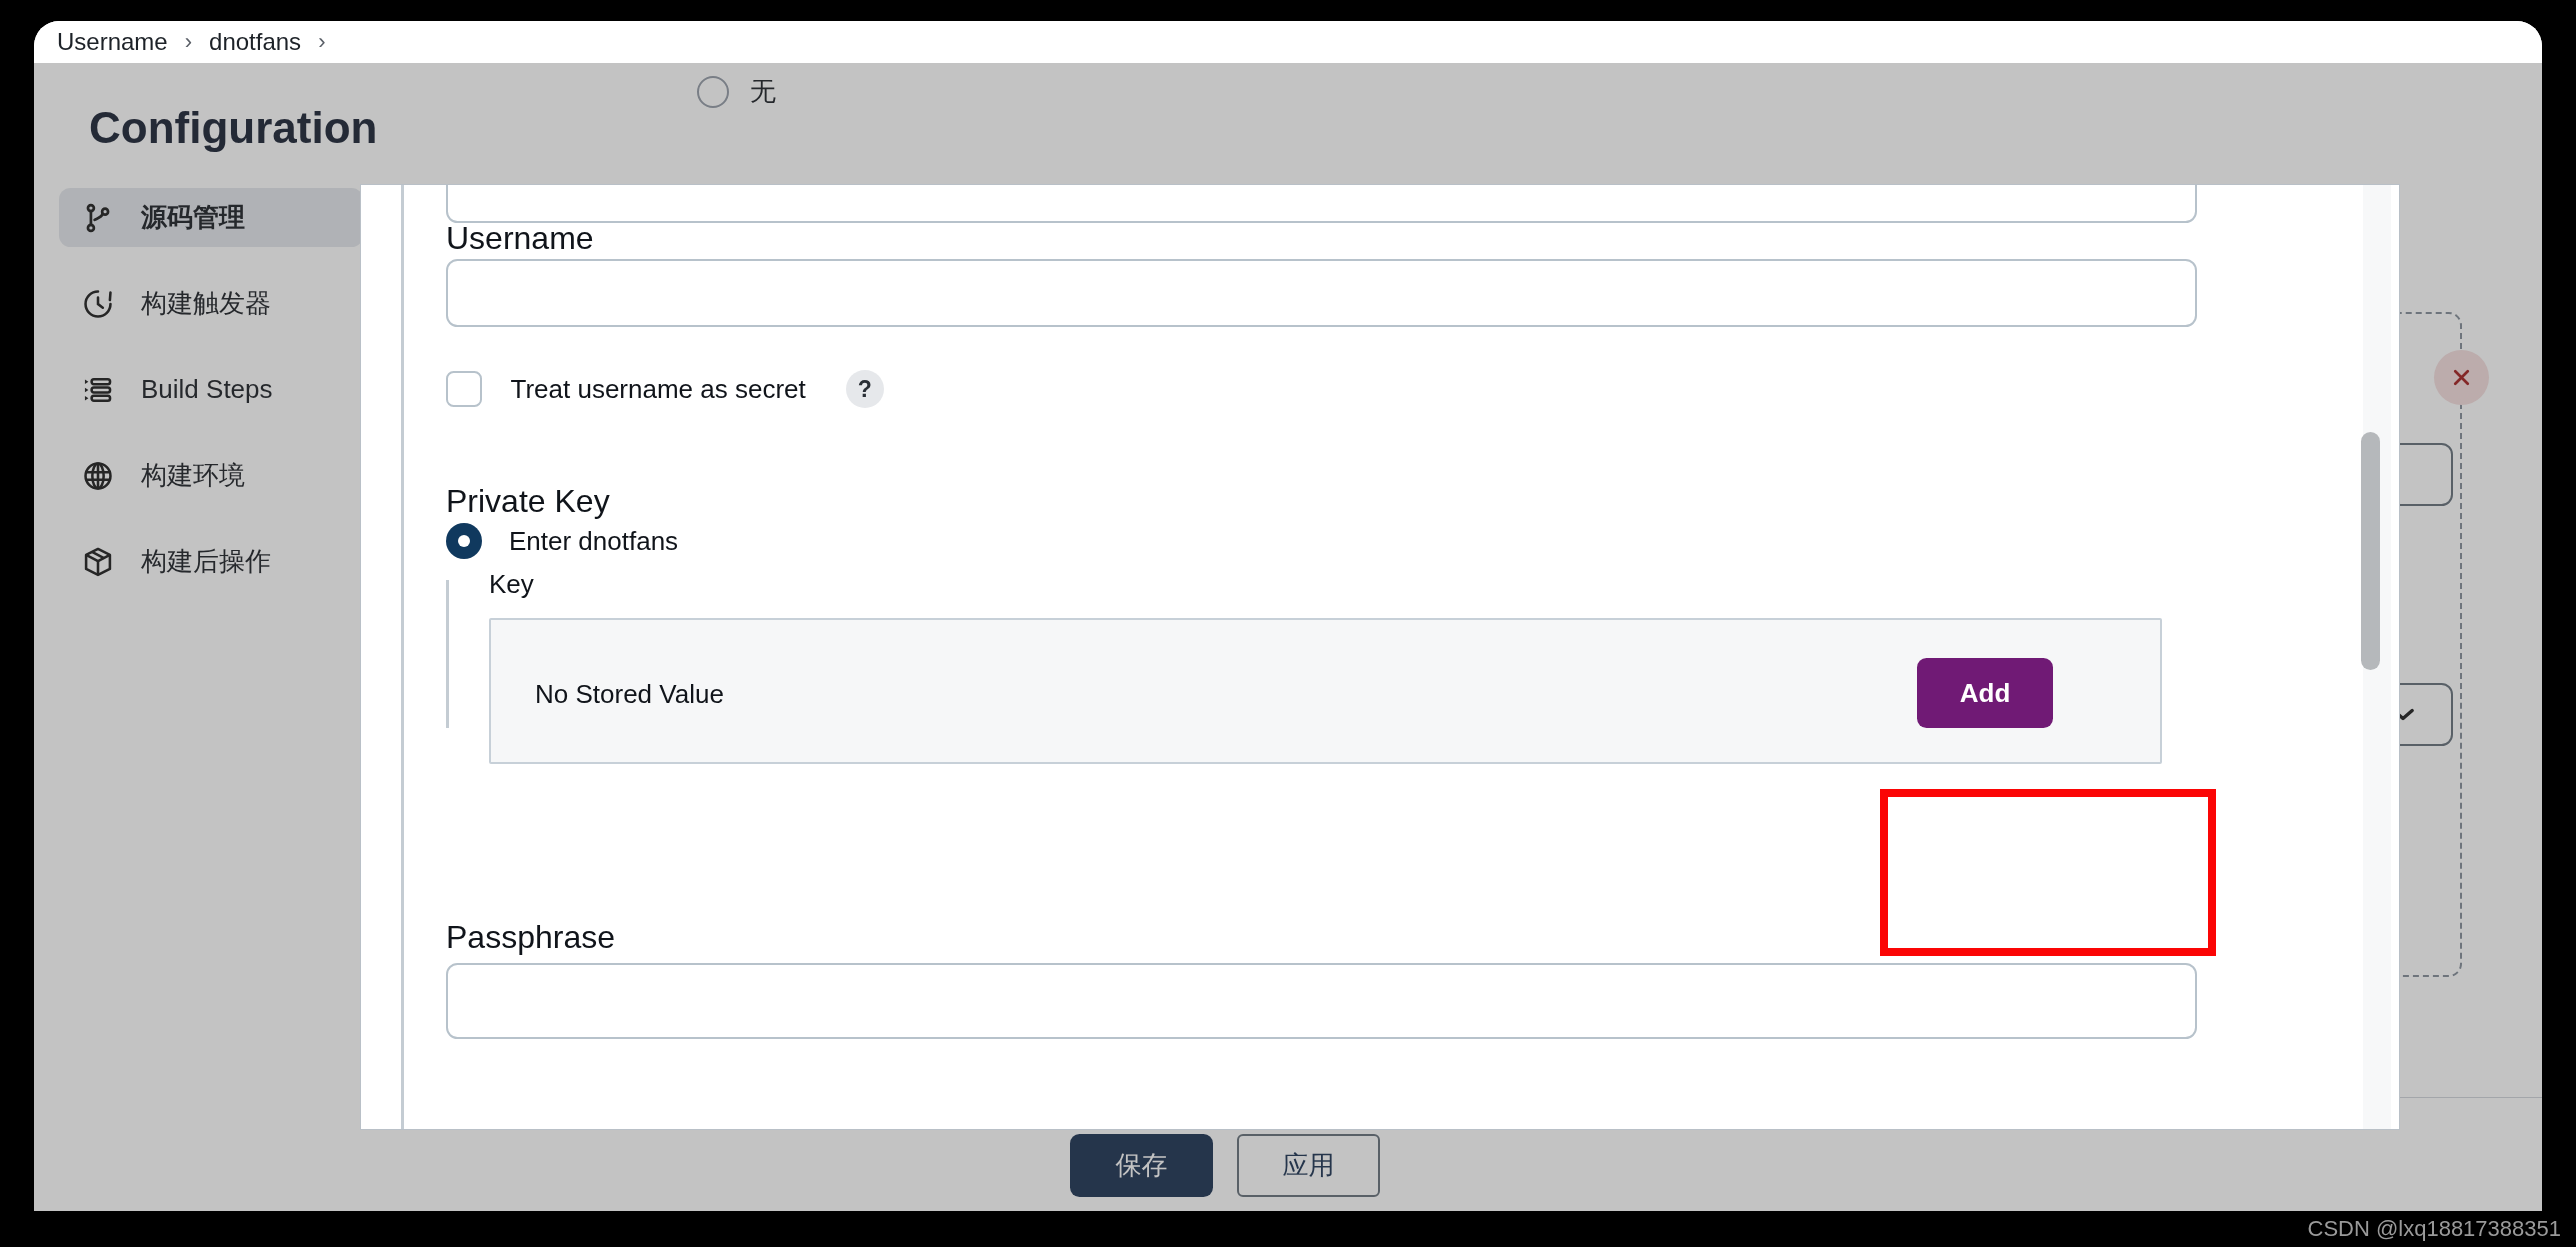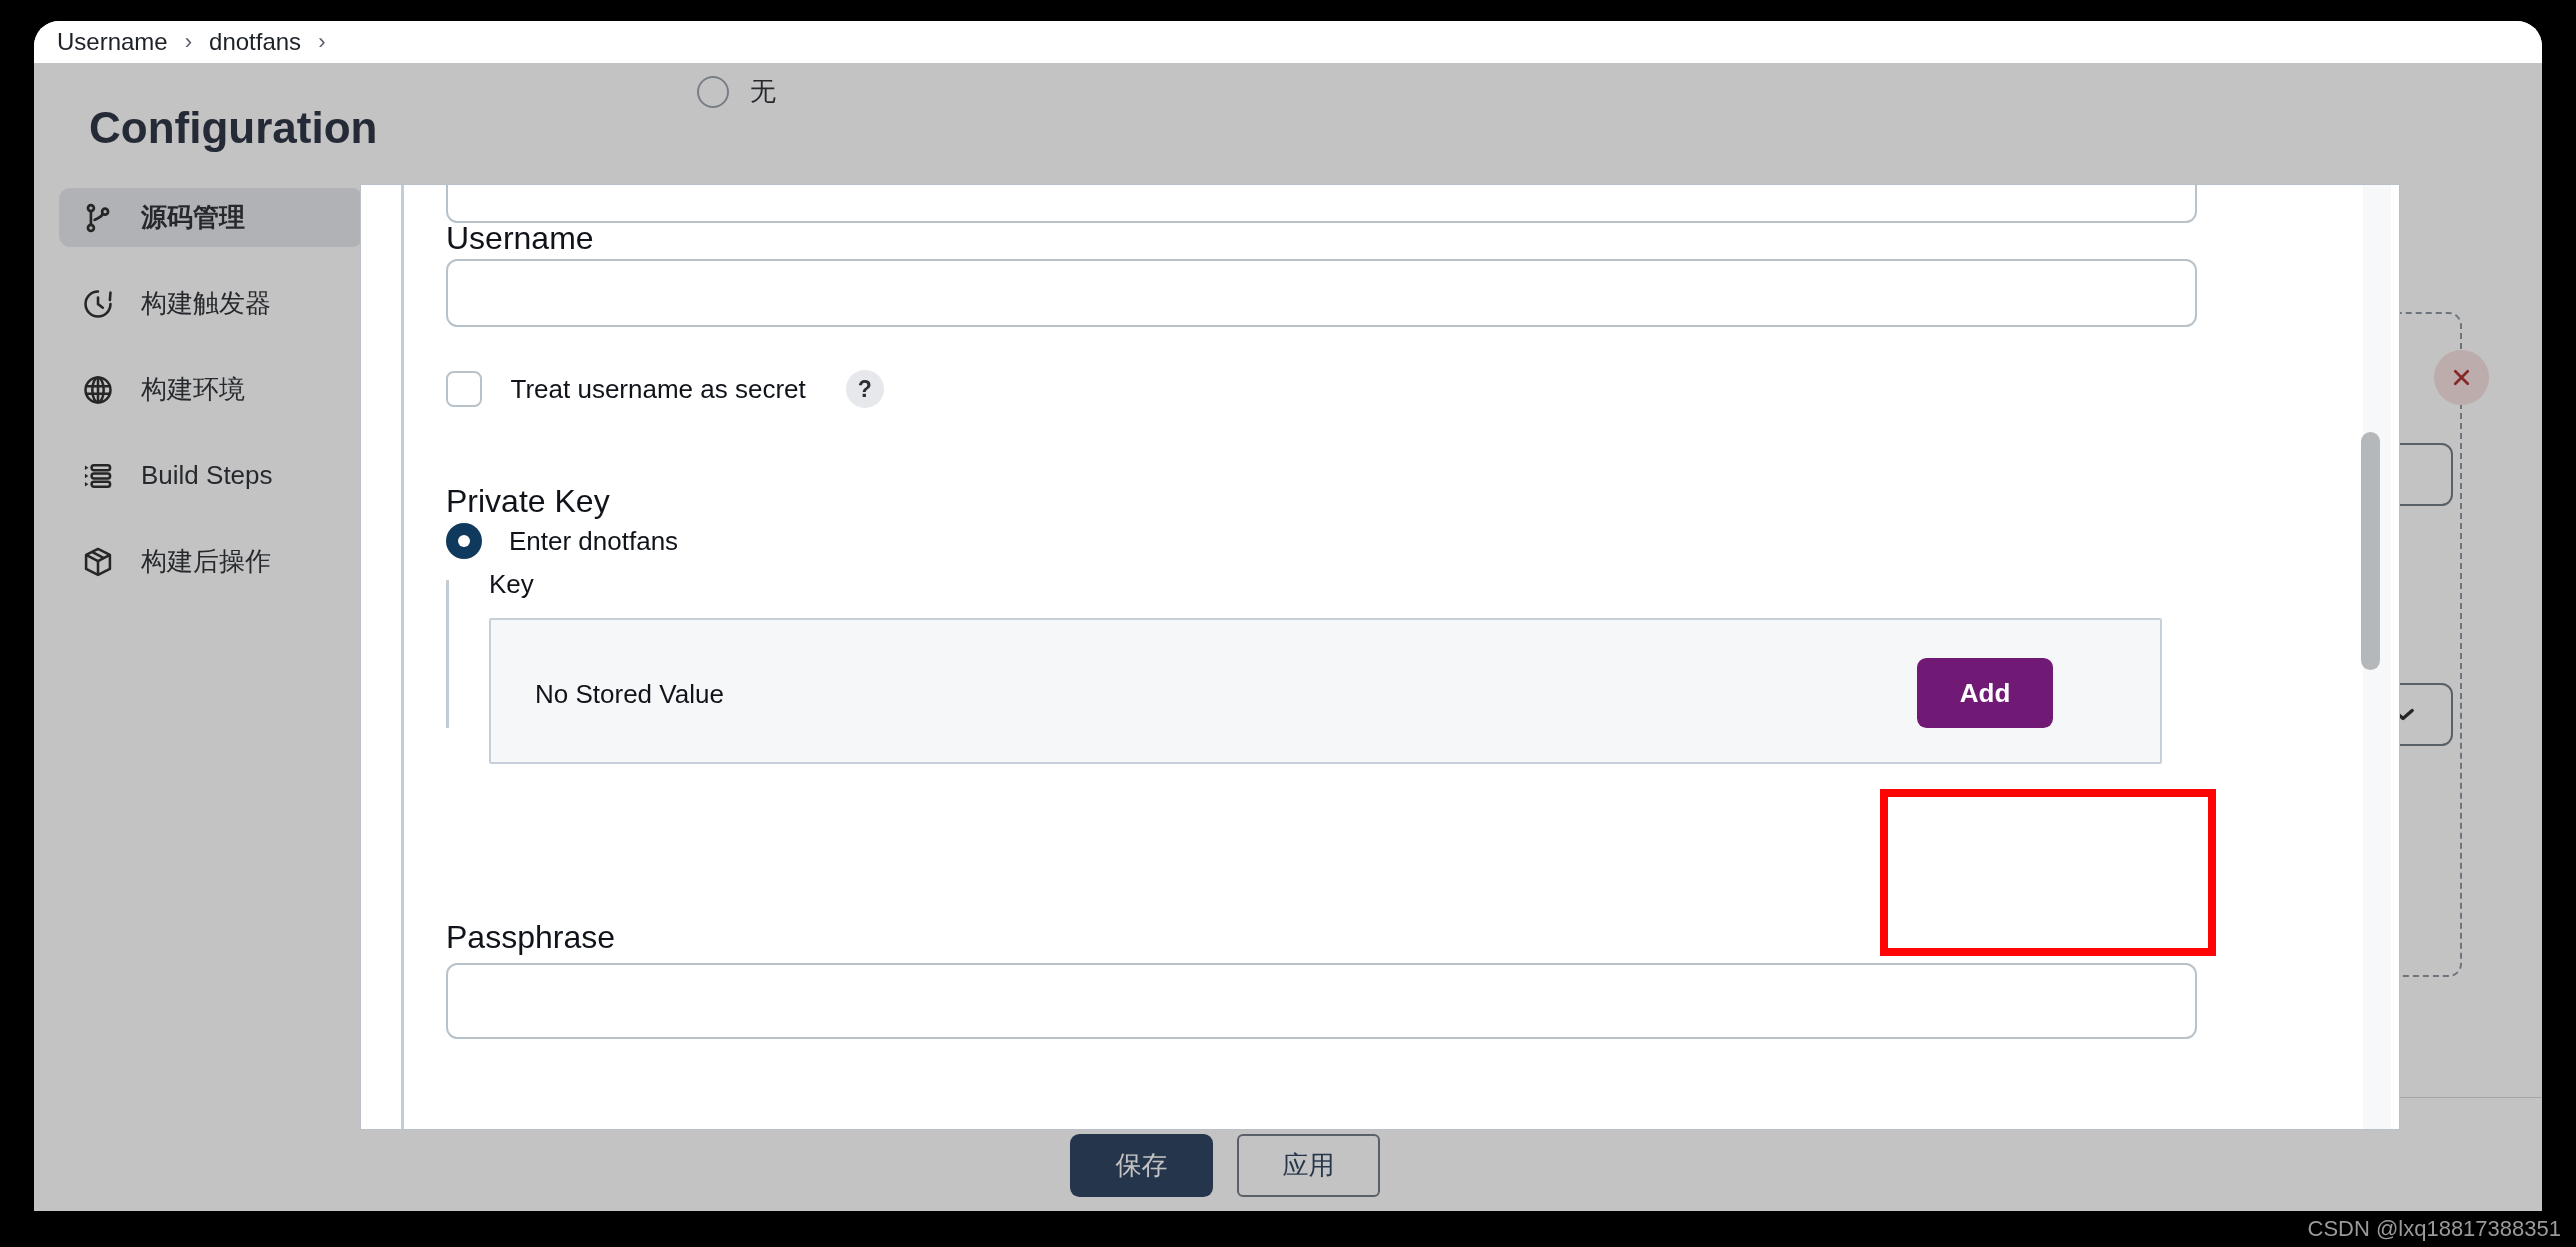--- a/index.html
+++ b/index.html
@@ -294,49 +294,49 @@
 
         <div class="nav-item">
           <span class="nav-ico">
             <svg viewBox="0 0 24 24" fill="none" stroke="#111" stroke-width="1.8" stroke-linecap="round">
               <path d="M12 3.2a8.8 8.8 0 1 0 8.8 8.8"></path>
               <path d="M20.4 9.2l.4-5.3"></path>
               <path d="M12 7.4V12l3.4 2.6"></path>
             </svg>
           </span>
           <span class="nav-label">构建触发器</span>
-        </div>
-
-        <div class="nav-item">
-          <span class="nav-ico">
-            <svg viewBox="0 0 24 24" fill="none" stroke="#111" stroke-width="1.8">
-              <circle cx="12" cy="12" r="8.8"></circle>
-              <ellipse cx="12" cy="12" rx="4" ry="8.8"></ellipse>
-              <path d="M3.4 9.4h17.2M3.4 14.6h17.2M12 3.2v17.6"></path>
-            </svg>
-          </span>
-          <span class="nav-label">构建环境</span>
         </div>
 
         <div class="nav-item">
           <span class="nav-ico">
             <svg viewBox="0 0 24 24" fill="none" stroke="#111" stroke-width="1.8">
               <rect x="7.5" y="4.4" width="13" height="3.6" rx="1.6"></rect>
               <rect x="7.5" y="10.2" width="13" height="3.6" rx="1.6"></rect>
               <rect x="7.5" y="16" width="13" height="3.6" rx="1.6"></rect>
               <path d="M2.8 4.6l2.4 1.6-2.4 1.6z" fill="#111" stroke="none"></path>
               <path d="M2.8 10.4l2.4 1.6-2.4 1.6z" fill="#111" stroke="none"></path>
               <path d="M2.8 16.2l2.4 1.6-2.4 1.6z" fill="#111" stroke="none"></path>
             </svg>
           </span>
           <span class="nav-label">Build Steps</span>
         </div>
 
         <div class="nav-item">
           <span class="nav-ico">
+            <svg viewBox="0 0 24 24" fill="none" stroke="#111" stroke-width="1.8">
+              <circle cx="12" cy="12" r="8.8"></circle>
+              <ellipse cx="12" cy="12" rx="4" ry="8.8"></ellipse>
+              <path d="M3.4 9.4h17.2M3.4 14.6h17.2M12 3.2v17.6"></path>
+            </svg>
+          </span>
+          <span class="nav-label">构建环境</span>
+        </div>
+
+        <div class="nav-item">
+          <span class="nav-ico">
             <svg viewBox="0 0 24 24" fill="none" stroke="#111" stroke-width="1.8" stroke-linejoin="round">
               <path d="M12 2.8l8.4 4.2v9.9L12 21.1 3.6 16.9V7z"></path>
               <path d="M3.6 7L12 11.4 20.4 7"></path>
               <path d="M12 11.4v9.7"></path>
               <path d="M7.8 4.9l8.4 4.3"></path>
             </svg>
           </span>
           <span class="nav-label">构建后操作</span>
         </div>
 

